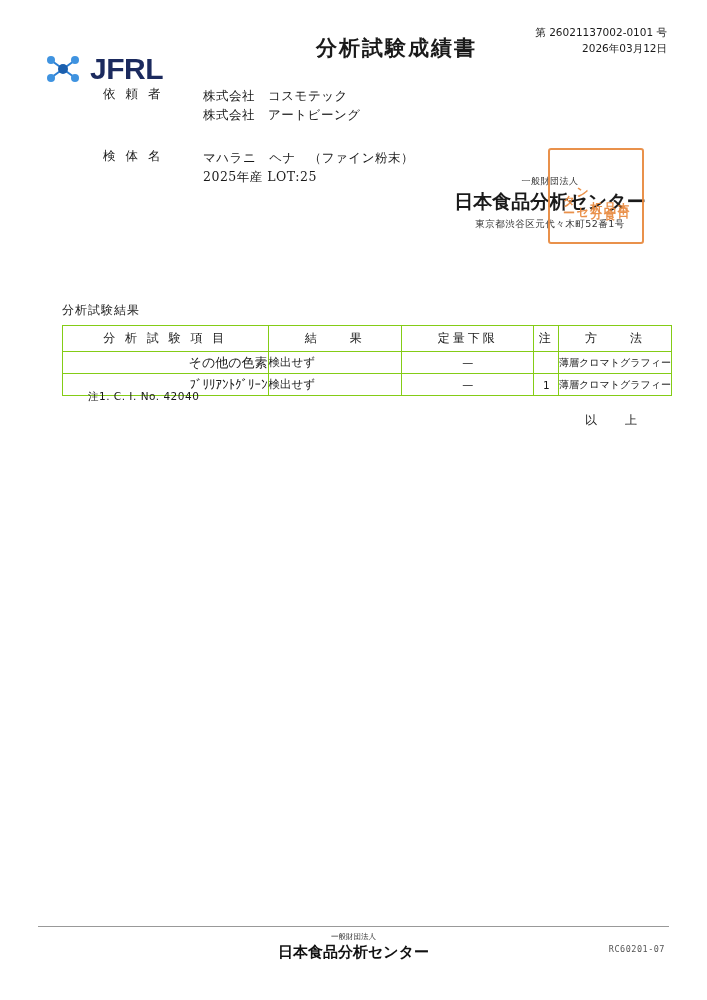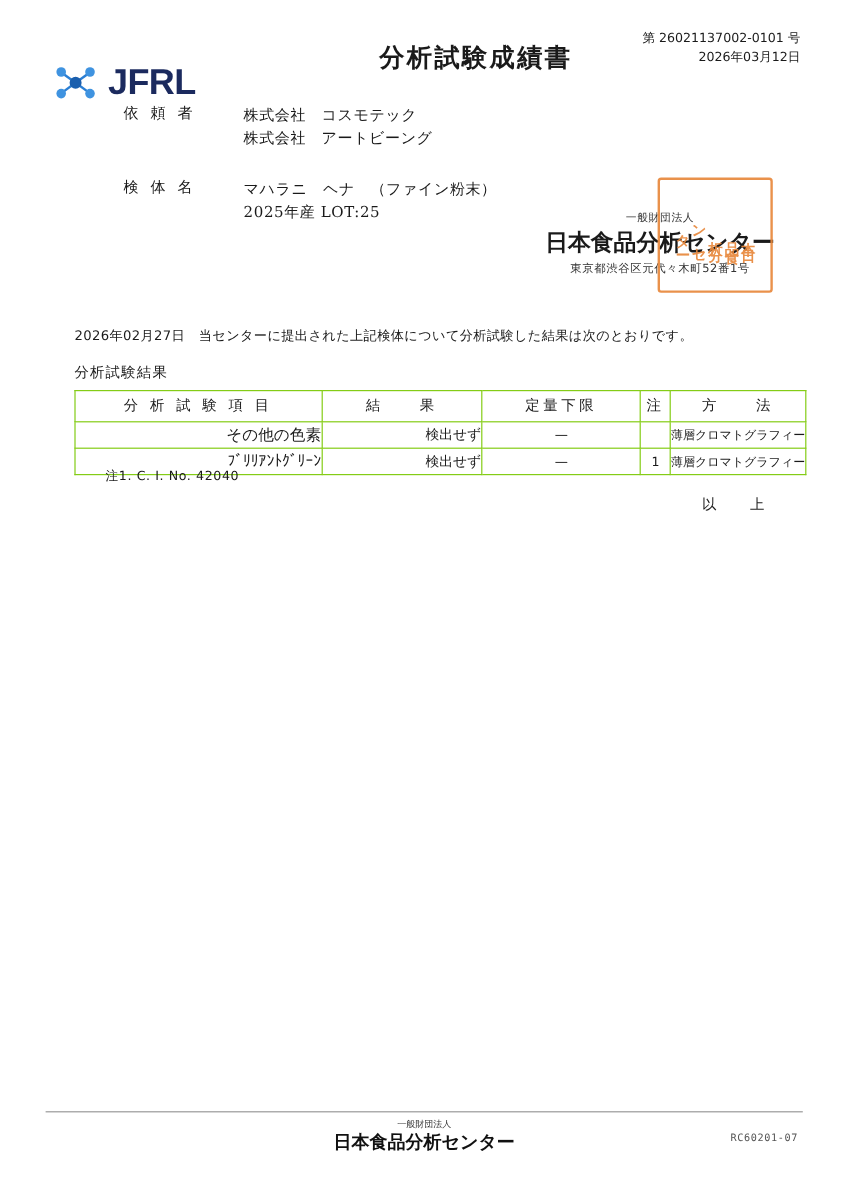--- a/index.html
+++ b/index.html
@@ -189,21 +189,21 @@
   .col-note  { width: 24px; }
   .col-meth  { width: 102px; }
 
   td.item {
     text-align: right;
     padding-left: 8px;
     font-size: 13px;
     margin-left: 40px;
   }
   td.res {
-    text-align: right;
+    text-align: left;
     font-size: 11.5px;
   }
   td.limit {
     text-align: center;
     font-size: 11px;
     color: #111;
   }
   td.note {
     text-align: center;
     font-size: 10.5px;
@@ -321,21 +321,20 @@
   </div>
 
   <div class="seal">
     <span class="seal-col">タ  ー</span>
     <span class="seal-col">ン  セ</span>
     <span class="seal-col">析  分</span>
     <span class="seal-col">品  食</span>
     <span class="seal-col">本  日</span>
   </div>
 
-  <div class="statement">2026年02月27日　当センターに提出された上記検体について分析試験した結果は次のとおりです。</div>
 
   <div class="results-caption">分析試験結果</div>
 
   <table class="results">
     <thead>
       <tr>
         <th class="col-item">分 析 試 験 項 目</th>
         <th class="col-res">結　　果</th>
         <th class="col-limit">定量下限</th>
         <th class="col-note">注</th>

